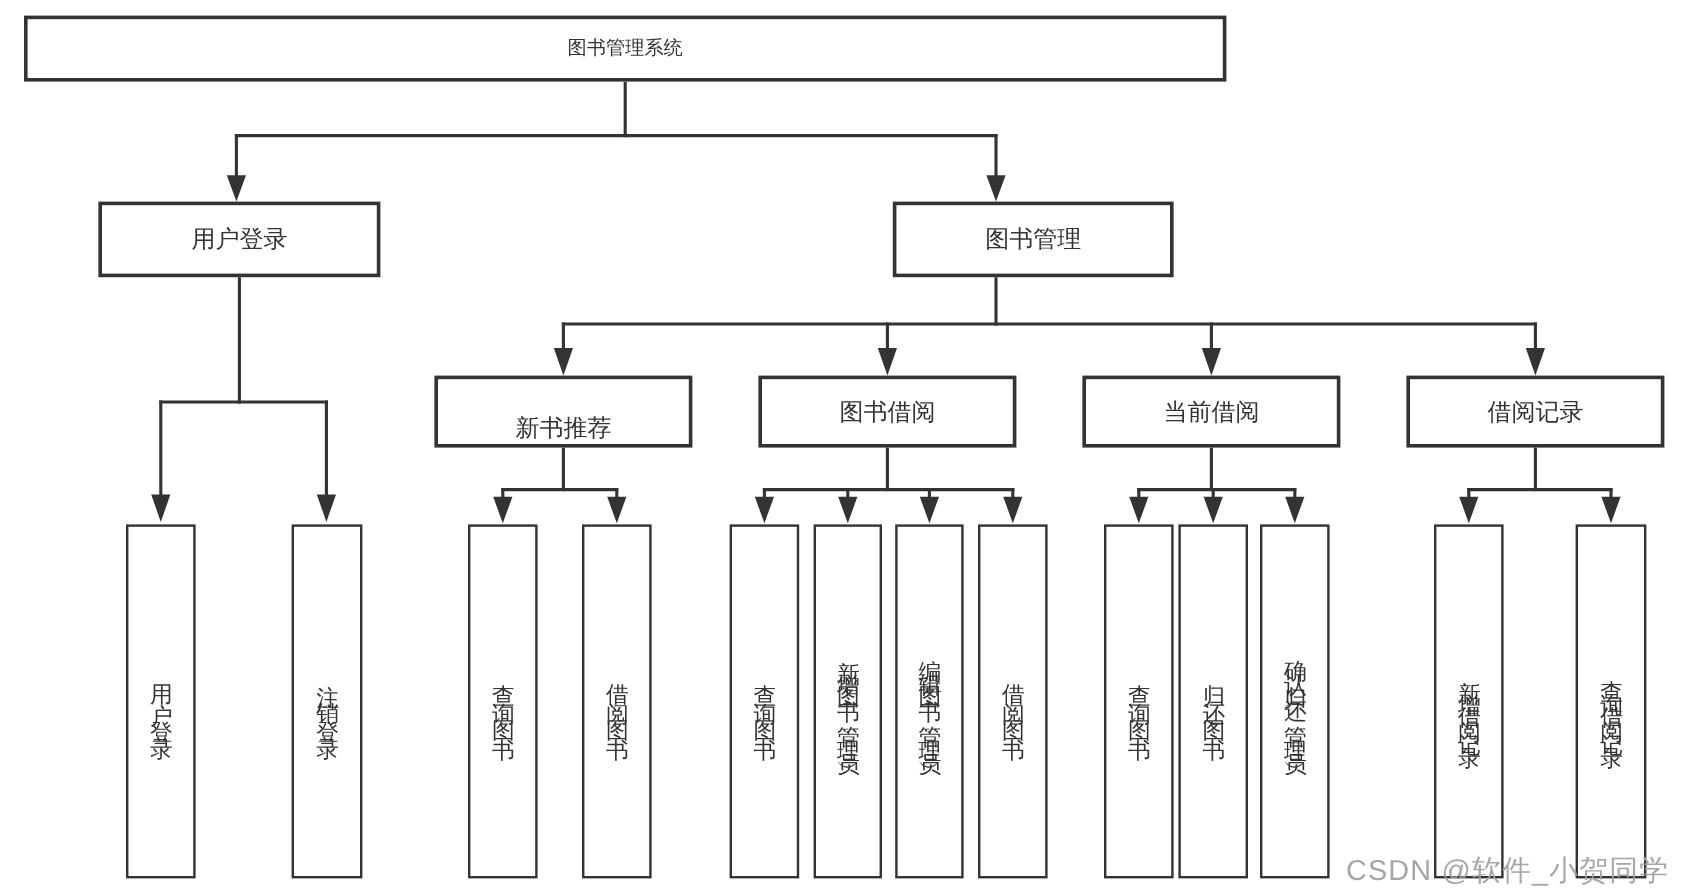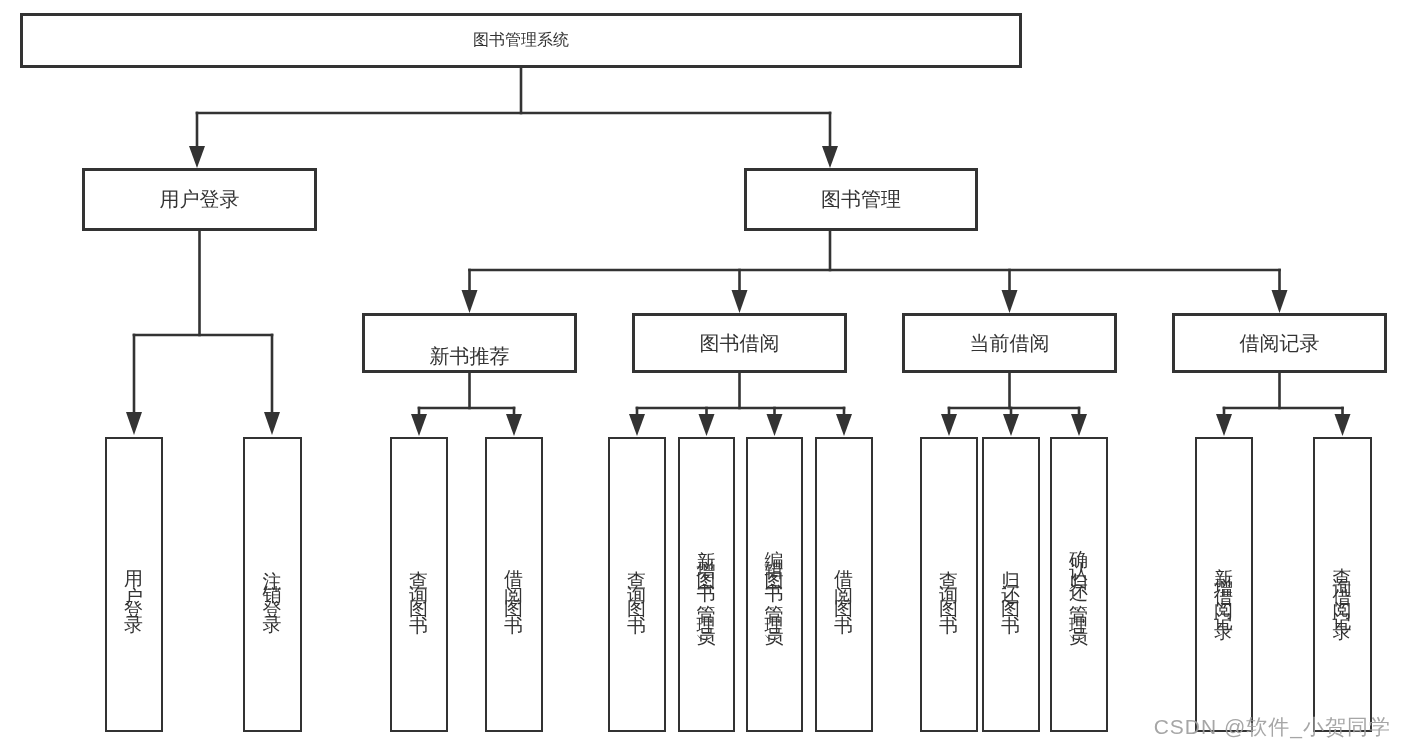--- a/index.html
+++ b/index.html
@@ -38,21 +38,21 @@
   #l-query2{left:608px;width:58px;}
   #l-addbook{left:678px;width:57px;}
   #l-editbook{left:746px;width:57px;}
   #l-borrow2{left:815px;width:58px;}
   #l-query3{left:920px;width:58px;}
   #l-return{left:982px;width:58px;}
   #l-confirm{left:1050px;width:58px;}
   #l-addrec{left:1195px;width:58px;}
   #l-queryrec{left:1313px;width:59px;}
   #watermark{
-    position:absolute;right:14px;bottom:6px;font-size:21px;
+    position:absolute;right:14px;bottom:6px;font-size:24px;
     color:rgba(158,158,158,0.92);letter-spacing:1px;z-index:5;
   }
 </style>
 </head>
 <body>
 
 <div id="stage">
 
   <svg id="connectors" viewBox="0 0 1405 747" xmlns="http://www.w3.org/2000/svg">
     <g stroke="#333333" stroke-width="2.6" fill="#333333" stroke-linecap="square">

